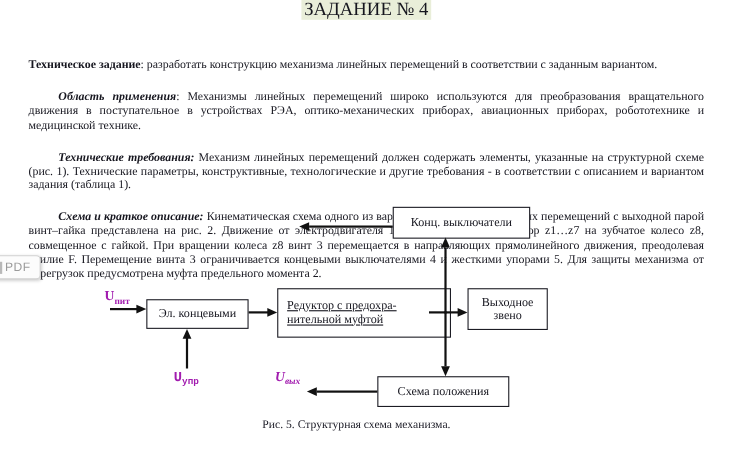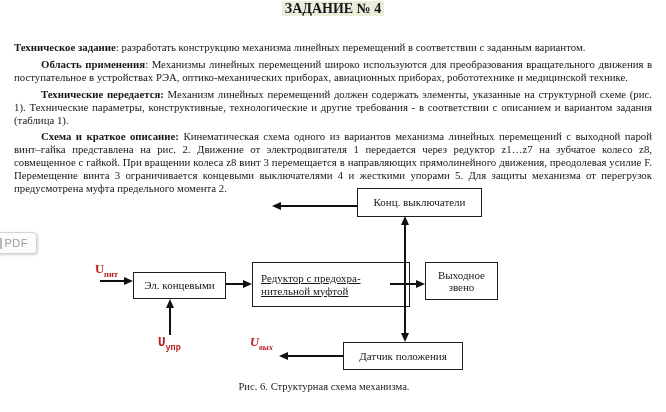--- a/index.html
+++ b/index.html
@@ -2,47 +2,47 @@
 <html><head>
 <meta charset="utf-8">
 <style>
   html,body{margin:0;padding:0;background:#fff;}
   .page{
     position:relative;width:666px;height:412px;background:#ffffff;
     font-family:"Liberation Serif","DejaVu Serif",serif;color:#16161f;overflow:hidden;
   }
   
   .titles{position:absolute;top:2px;left:0;width:100%;text-align:center;line-height:13px;}
-  .title-line{font-weight:bold;font-size:14px;}
+  .title-line{font-weight:normal;font-size:17px;}
   .title-line .hl{background:#e9eed9;padding:0 3px;}
   
   .doc-text{
     position:absolute;top:37px;left:10px;width:646px;
     font-size:10.8px;line-height:12.9px;text-align:justify;
   }
-  .doc-text p{margin:4px;}
+  .doc-text p{margin:16px;}
   .indent{text-indent:27px;}
   .lead-bold{font-weight:bold;}
-  .lead-bi{font-weight:bold;}
+  .lead-bi{font-weight:bold;font-style:italic;}
   
   .dbox{
     position:absolute;border:1.5px solid #1c1c24;background:#fff;
     font-size:11px;line-height:12.5px;display:flex;align-items:center;justify-content:center;
     text-align:center;box-sizing:border-box;
   }
   .dbox.leftalign{justify-content:flex-start;text-align:left;padding-left:8px;padding-right:2px;}
   .hline,.vline{position:absolute;background:#111;}
   .hline{height:2px;}
   .vline{width:2px;}
   .ah{position:absolute;width:0;height:0;}
   .ah-right{border-top:4.5px solid transparent;border-bottom:4.5px solid transparent;border-left:9px solid #111;}
   .ah-left{border-top:4.5px solid transparent;border-bottom:4.5px solid transparent;border-right:9px solid #111;}
   .ah-up{border-left:4.5px solid transparent;border-right:4.5px solid transparent;border-bottom:9px solid #111;}
   .ah-down{border-left:4.5px solid transparent;border-right:4.5px solid transparent;border-top:9px solid #111;}
-  .ulabel{position:absolute;font-size:12.5px;font-weight:bold;color:#b91c1c;}
+  .ulabel{position:absolute;font-size:12.5px;font-weight:bold;color:#a21caf;}
   .ulabel sub{font-size:8.5px;font-weight:bold;}
   .caption{
     position:absolute;top:381px;left:324px;transform:translateX(-50%);
     font-size:10.6px;white-space:nowrap;color:#1b1b26;
   }
   
   .pdf-badge{
     position:absolute;left:-7px;top:232px;height:20px;padding:0 8px 0 6px;
     background:#fcfcfc;border:1px solid #d2d2d2;border-radius:4px;
     box-shadow:1px 1px 3px rgba(0,0,0,0.18);
@@ -57,31 +57,31 @@
 
 <div class="page">
 
   <div class="titles">
     <div class="title-line"><span class="hl">ЗАДАНИЕ № 4</span></div>
   </div>
 
   <div class="doc-text">
     <p><span class="lead-bold">Техническое задание</span><span>: разработать конструкцию механизма линейных перемещений в соответствии с заданным вариантом.</span></p>
     <p class="indent"><span class="lead-bi">Область применения</span><span>: Механизмы линейных перемещений широко используются для преобразования вращательного движения в поступательное в устройствах РЭА, оптико-механических приборах, авиационных приборах, робототехнике и медицинской технике.</span></p>
-    <p class="indent"><span class="lead-bi">Технические передается:</span><span> Механизм линейных перемещений должен содержать элементы, указанные на структурной схеме (рис. 1). Технические параметры, конструктивные, технологические и другие требования - в соответствии с описанием и вариантом задания (таблица 1).</span></p>
+    <p class="indent"><span class="lead-bi">Технические требования:</span><span> Механизм линейных перемещений должен содержать элементы, указанные на структурной схеме (рис. 1). Технические параметры, конструктивные, технологические и другие требования - в соответствии с описанием и вариантом задания (таблица 1).</span></p>
     <p class="indent"><span class="lead-bi">Схема и краткое описание:</span><span> Кинематическая схема одного из вариантов механизма линейных перемещений с выходной парой винт–гайка представлена на рис. 2. Движение от электродвигателя 1 передается через редуктор z1…z7 на зубчатое колесо z8, совмещенное с гайкой. При вращении колеса z8 винт 3 перемещается в направляющих прямолинейного движения, преодолевая усилие F. Перемещение винта 3 ограничивается концевыми выключателями 4 и жесткими упорами 5. Для защиты механизма от перегрузок предусмотрена муфта предельного момента 2.</span></p>
   </div>
 
   <div>
 
     <div class="dbox" style="left:357px;top:188px;width:125px;height:29px;">Конц. выключатели</div>
     <div class="dbox" style="left:133px;top:272px;width:93px;height:27px;">Эл. концевыми</div>
     <div class="dbox leftalign" style="left:252px;top:262px;width:158px;height:45px;text-decoration:underline;">Редуктор с предохра-нительной муфтой</div>
     <div class="dbox" style="left:425px;top:262px;width:73px;height:38px;padding:0 18px;">Выходное звено</div>
-    <div class="dbox" style="left:343px;top:342px;width:120px;height:28px;">Датчик положения</div>
+    <div class="dbox" style="left:343px;top:342px;width:120px;height:28px;">Схема положения</div>
 
     <div class="hline" style="left:281px;top:205px;width:76px;"></div>
     <div class="ah ah-left" style="left:272px;top:201.5px;"></div>
 
     <div class="hline" style="left:100px;top:280px;width:26px;"></div>
     <div class="ah ah-right" style="left:124px;top:276.5px;"></div>
     <div class="ulabel" style="left:95px;top:262px;"><span>U</span><sub>пит</sub></div>
 
     <div class="hline" style="left:226px;top:283px;width:18px;"></div>
     <div class="ah ah-right" style="left:243px;top:279.5px;"></div>
@@ -96,21 +96,21 @@
     <div class="ah ah-down" style="left:400.5px;top:333px;"></div>
 
     <div class="vline" style="left:169px;top:307px;height:28px;"></div>
     <div class="ah ah-up" style="left:165.5px;top:299px;"></div>
     <div class="ulabel" style="left:158px;top:336px;font-family:Liberation Mono, monospace;"><span>U</span><sub>упр</sub></div>
 
     <div class="hline" style="left:288px;top:355px;width:55px;"></div>
     <div class="ah ah-left" style="left:279px;top:351.5px;"></div>
     <div class="ulabel" style="left:250px;top:335px;font-style:italic;"><span>U</span><sub>вых</sub></div>
 
-    <div class="caption">Рис. 6. Структурная схема механизма.</div>
+    <div class="caption">Рис. 5. Структурная схема механизма.</div>
   </div>
 
   <div class="pdf-badge">
     <span class="bar"></span>
     <span>PDF</span>
   </div>
 
 </div>
 
 </body></html>

